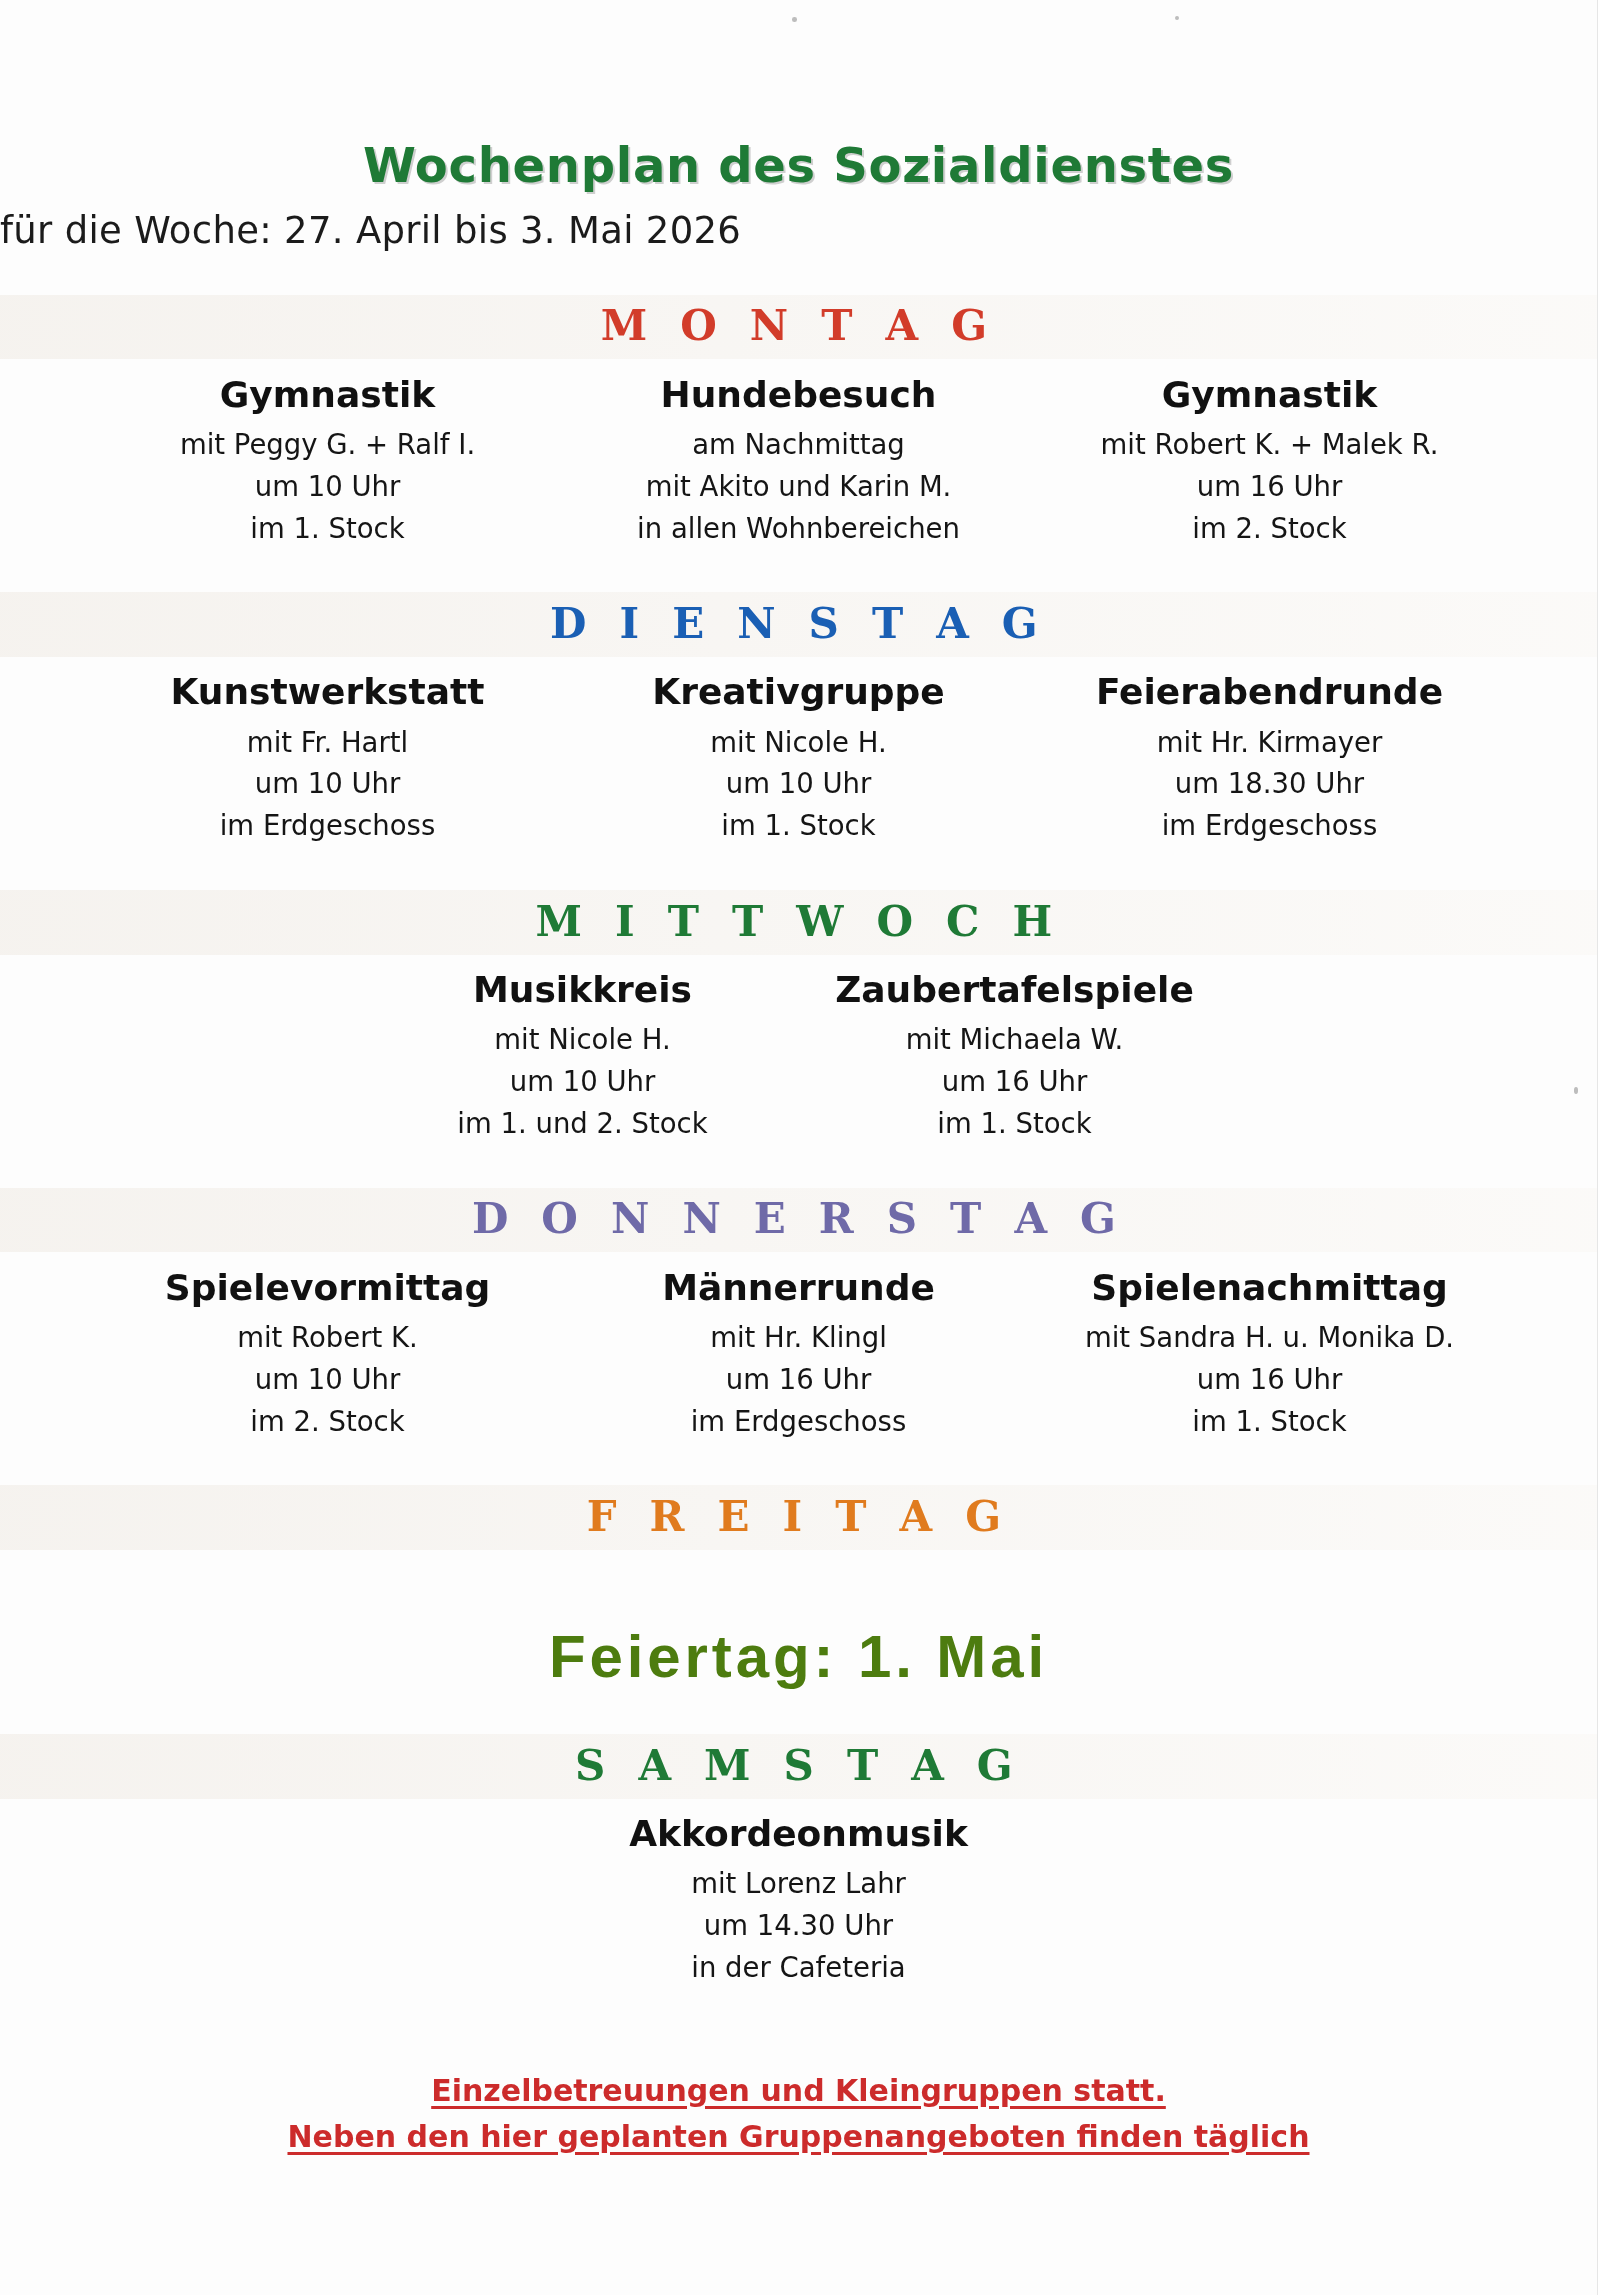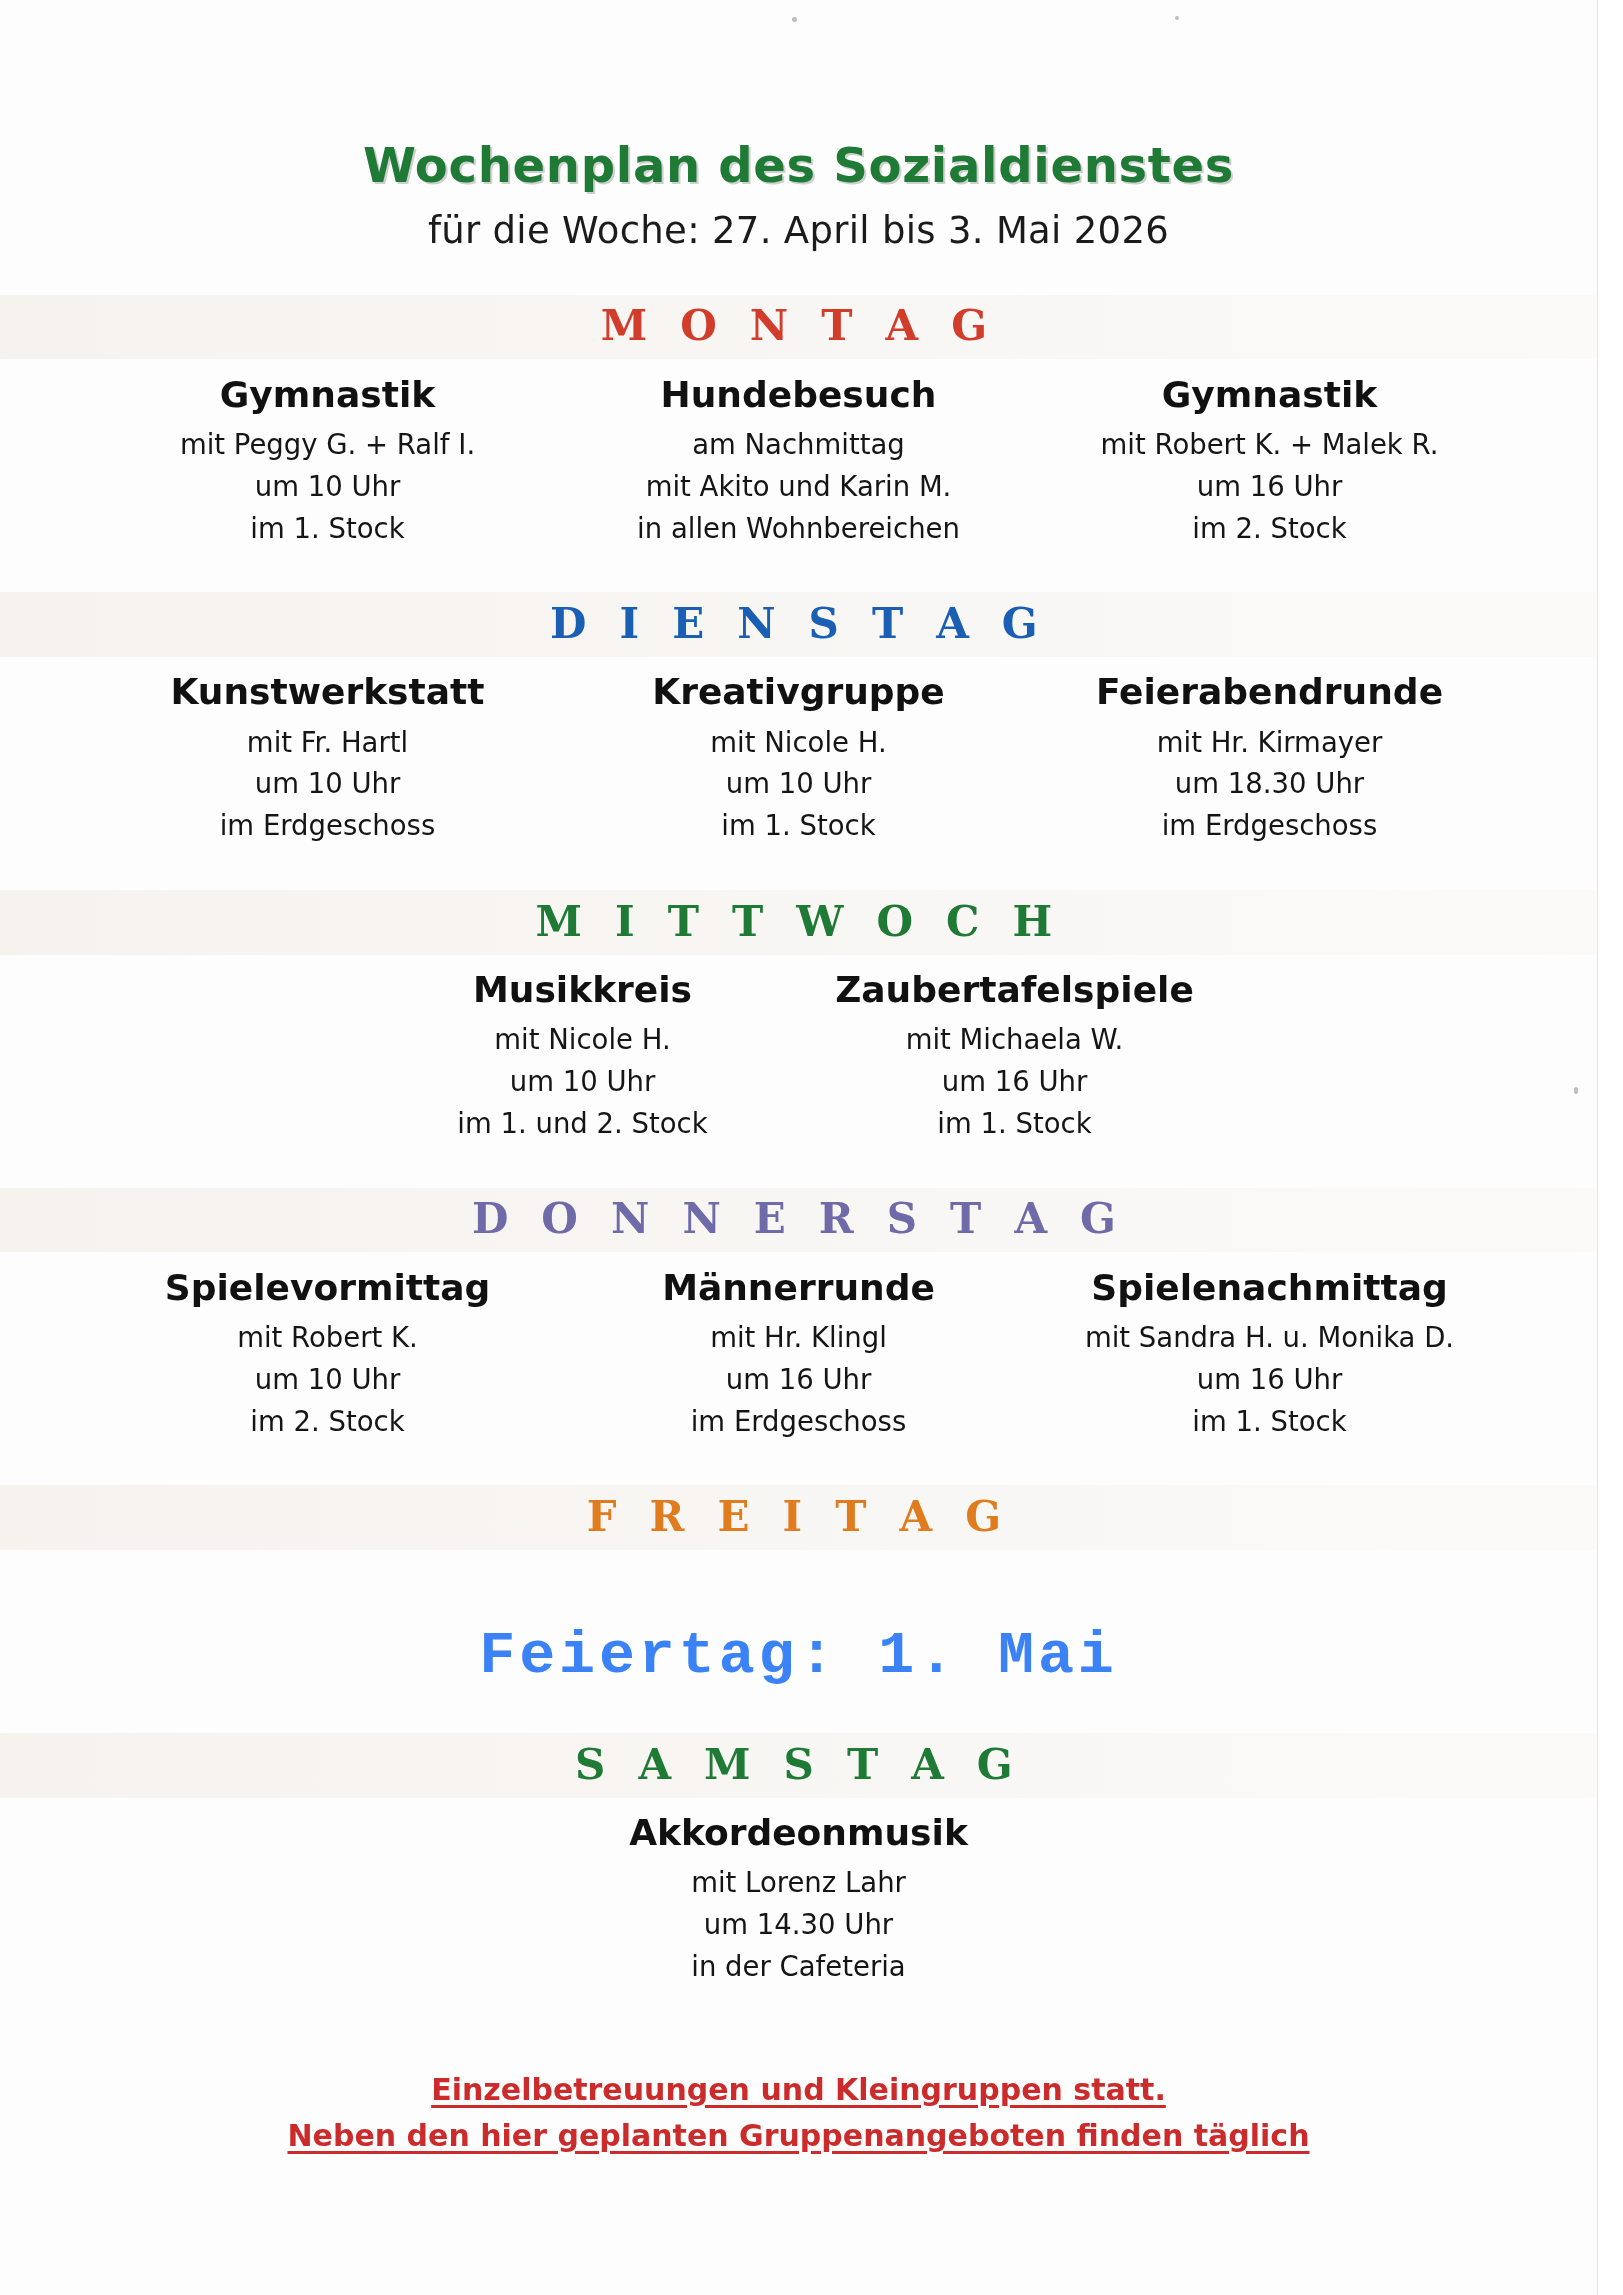--- a/index.html
+++ b/index.html
@@ -48,21 +48,20 @@
     text-align: center;
     color: #1f7a36;
     font-family: "DejaVu Sans", sans-serif;
     font-weight: 700;
     font-size: 48px;
     letter-spacing: 0.7px;
     margin-top: 137px;
     text-shadow: 2px 2px 0 rgba(120,120,120,0.35);
   }
   .subtitle {
-    text-align: center;
     color: #1b1b1b;
     font-family: "DejaVu Sans", sans-serif;
     font-size: 37px;
     margin-top: 15.7px;
     letter-spacing: 0.3px;
   }
 
   .day-band {
     margin-top: 43px;
     background: linear-gradient(to right, rgba(245,242,238,0.95), rgba(250,248,245,0.6));
@@ -105,22 +104,22 @@
     font-family: "DejaVu Sans", sans-serif;
     font-size: 27.5px;
     color: #151515;
     line-height: 1.52;
   }
   .row.two .col { width: 419px; }
   .row.one .col { width: 589px; }
 
   .holiday {
     text-align: center;
-    color: #3b82f6;
-    font-family: Liberation Mono, monospace;
+    color: #4d7c0f;
+    font-family: Liberation Sans, sans-serif;
     font-weight: 700;
     font-size: 60px;
     letter-spacing: 3.9px;
     margin-top: 72px;
     margin-bottom: 39px;
   }
 
   .footer {
     margin-top: 79px;
     text-align: center;

